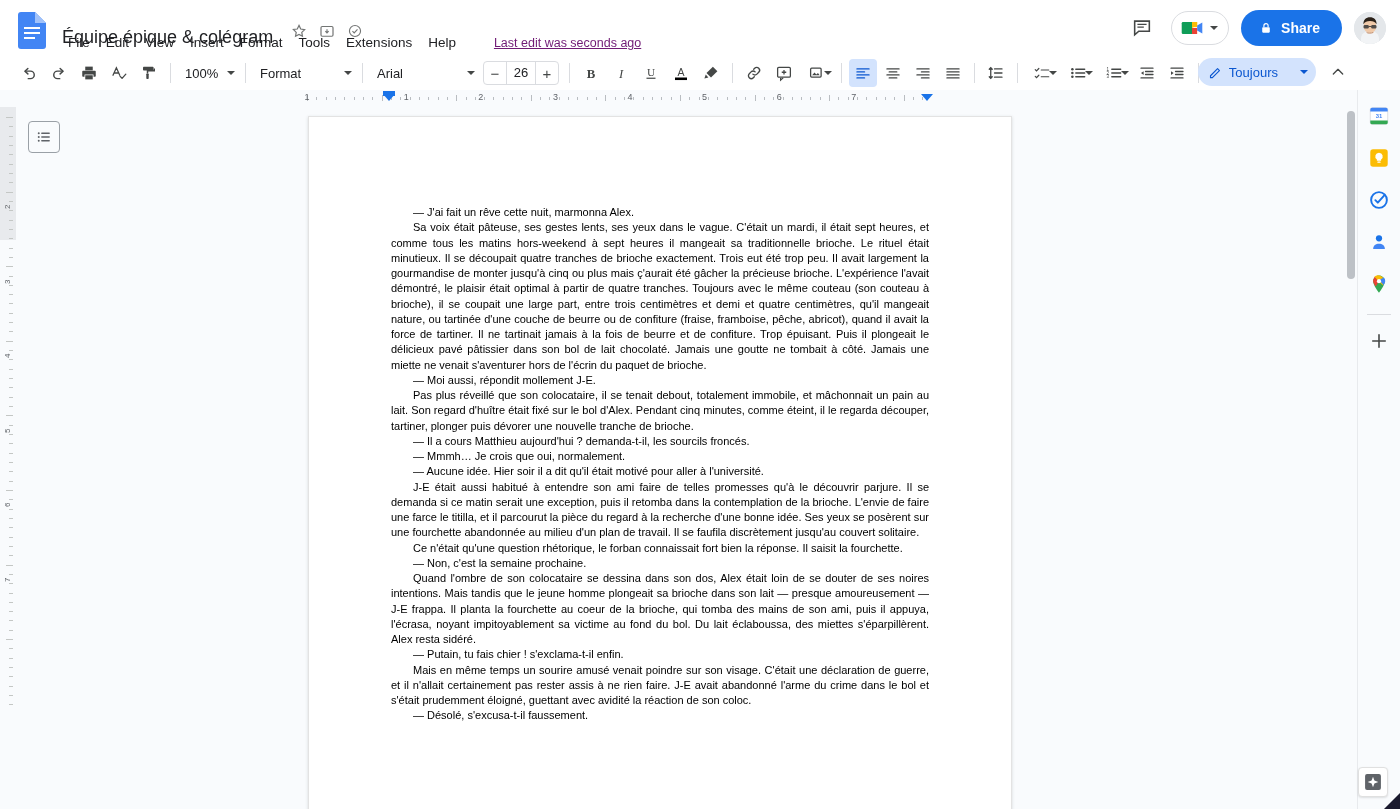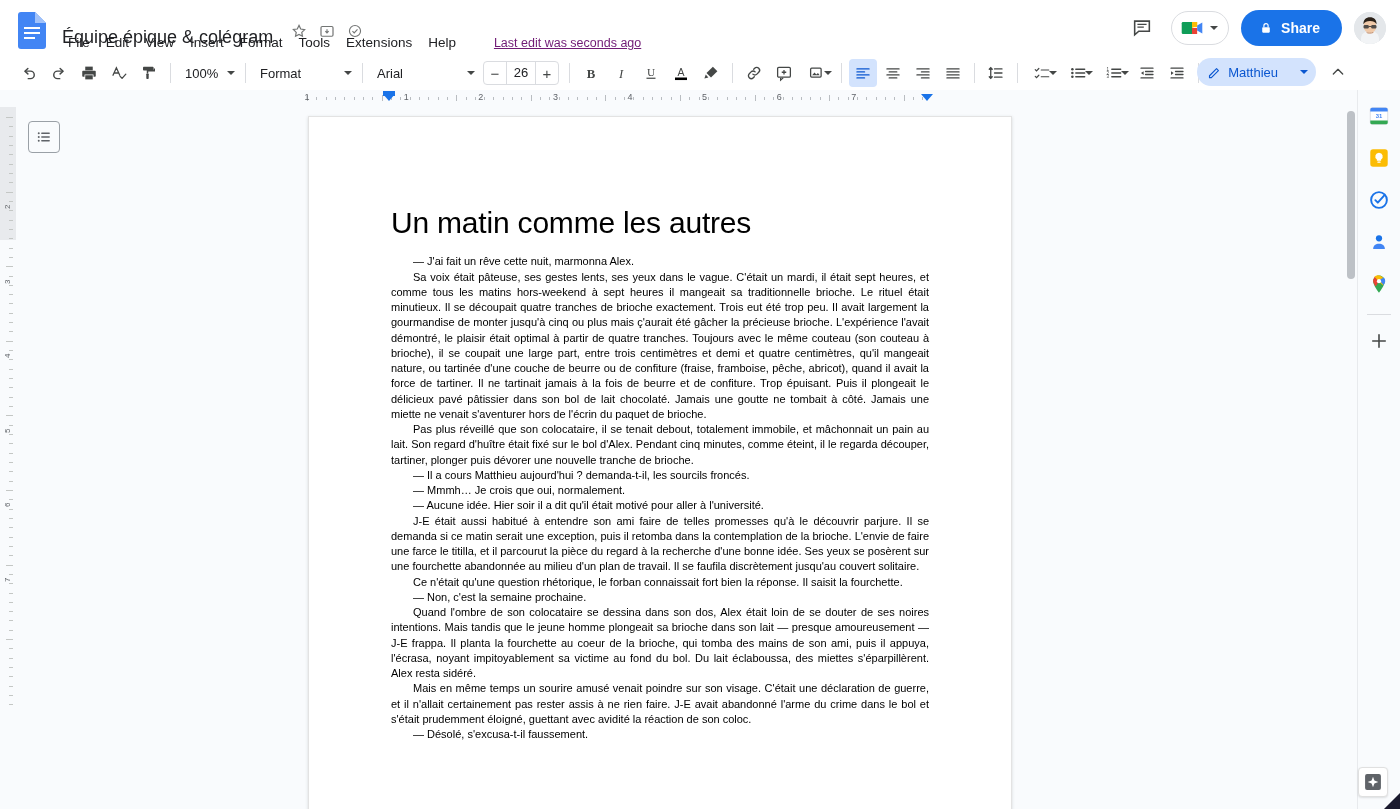--- a/index.html
+++ b/index.html
@@ -544,21 +544,21 @@
   </div>
 </div>
 
 <div id="toolbar-right">
   <div id="editing-mode">
     <span style="display:flex">
       <svg width="15" height="15" viewBox="0 0 24 24">
           <path d="M4 17.2L15.3 5.9l3 3L7 20.2H4z" fill="none" stroke="#0b57d0" stroke-width="1.8" stroke-linejoin="round"></path>
         </svg>
     </span>
-    <span>Matthieu</span>
+    <span>Toujours</span>
     <span class="caret" style="border-top-color:#0b57d0;margin-left:16px"></span>
   </div>
   <div id="collapse-btn">
     <svg width="16" height="16" viewBox="0 0 24 24">
         <path d="M5 15l7-7 7 7" fill="none" stroke="#444746" stroke-width="2" stroke-linecap="round" stroke-linejoin="round"></path>
       </svg>
   </div>
 </div>
 
 <div id="ruler">
@@ -732,31 +732,32 @@
           <circle cx="5" cy="17" r="1.3"></circle>
         </g>
       <g stroke="#5f6368" stroke-width="1.7" stroke-linecap="round">
           <path d="M9 7h10M9 12h10M9 17h10"></path>
         </g>
     </svg>
   </div>
 
   <div id="page">
     <div id="page-content">
-      <h1 id="doc-heading">Un matin comme les autres</h1>
       <p class="doc-p">— J'ai fait un rêve cette nuit, marmonna Alex.</p>
       <p class="doc-p">Sa voix était pâteuse, ses gestes lents, ses yeux dans le vague. C'était un mardi, il était sept heures, et comme tous les matins hors-weekend à sept heures il mangeait sa traditionnelle brioche. Le rituel était minutieux. Il se découpait quatre tranches de brioche exactement. Trois eut été trop peu. Il avait largement la gourmandise de monter jusqu'à cinq ou plus mais ç'aurait été gâcher la précieuse brioche. L'expérience l'avait démontré, le plaisir était optimal à partir de quatre tranches. Toujours avec le même couteau (son couteau à brioche), il se coupait une large part, entre trois centimètres et demi et quatre centimètres, qu'il mangeait nature, ou tartinée d'une couche de beurre ou de confiture (fraise, framboise, pêche, abricot), quand il avait la force de tartiner. Il ne tartinait jamais à la fois de beurre et de confiture. Trop épuisant. Puis il plongeait le délicieux pavé pâtissier dans son bol de lait chocolaté. Jamais une goutte ne tombait à côté. Jamais une miette ne venait s'aventurer hors de l'écrin du paquet de brioche.</p>
+      <p class="doc-p">— Moi aussi, répondit mollement J-E.</p>
       <p class="doc-p">Pas plus réveillé que son colocataire, il se tenait debout, totalement immobile, et mâchonnait un pain au lait. Son regard d'huître était fixé sur le bol d'Alex. Pendant cinq minutes, comme éteint, il le regarda découper, tartiner, plonger puis dévorer une nouvelle tranche de brioche.</p>
       <p class="doc-p">— Il a cours Matthieu aujourd'hui ? demanda-t-il, les sourcils froncés.</p>
       <p class="doc-p">— Mmmh… Je crois que oui, normalement.</p>
       <p class="doc-p">— Aucune idée. Hier soir il a dit qu'il était motivé pour aller à l'université.</p>
       <p class="doc-p">J-E était aussi habitué à entendre son ami faire de telles promesses qu'à le découvrir parjure. Il se demanda si ce matin serait une exception, puis il retomba dans la contemplation de la brioche. L'envie de faire une farce le titilla, et il parcourut la pièce du regard à la recherche d'une bonne idée. Ses yeux se posèrent sur une fourchette abandonnée au milieu d'un plan de travail. Il se faufila discrètement jusqu'au couvert solitaire.</p>
       <p class="doc-p">Ce n'était qu'une question rhétorique, le forban connaissait fort bien la réponse. Il saisit la fourchette.</p>
       <p class="doc-p">— Non, c'est la semaine prochaine.</p>
       <p class="doc-p">Quand l'ombre de son colocataire se dessina dans son dos, Alex était loin de se douter de ses noires intentions. Mais tandis que le jeune homme plongeait sa brioche dans son lait — presque amoureusement — J-E frappa. Il planta la fourchette au coeur de la brioche, qui tomba des mains de son ami, puis il appuya, l'écrasa, noyant impitoyablement sa victime au fond du bol. Du lait éclaboussa, des miettes s'éparpillèrent. Alex resta sidéré.</p>
+      <p class="doc-p">— Putain, tu fais chier ! s'exclama-t-il enfin.</p>
       <p class="doc-p">Mais en même temps un sourire amusé venait poindre sur son visage. C'était une déclaration de guerre, et il n'allait certainement pas rester assis à ne rien faire. J-E avait abandonné l'arme du crime dans le bol et s'était prudemment éloigné, guettant avec avidité la réaction de son coloc.</p>
       <p class="doc-p">— Désolé, s'excusa-t-il faussement.</p>
     </div>
   </div>
 
   <div id="vscroll">
     <div id="vscroll-thumb"></div>
   </div>
 </div>
 

